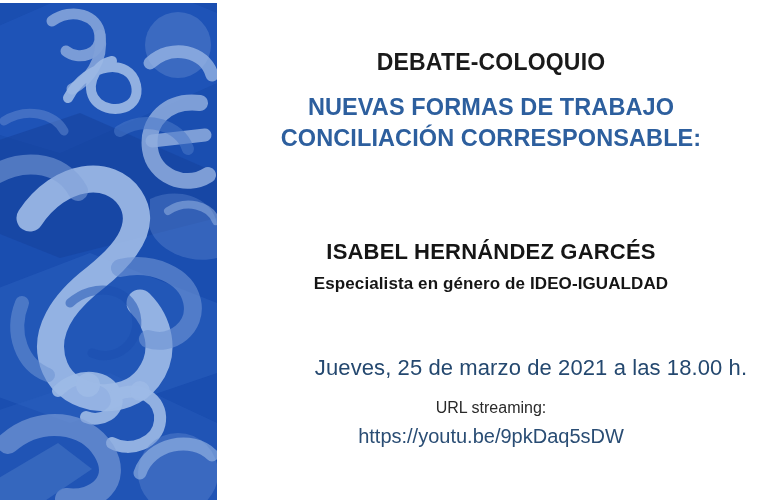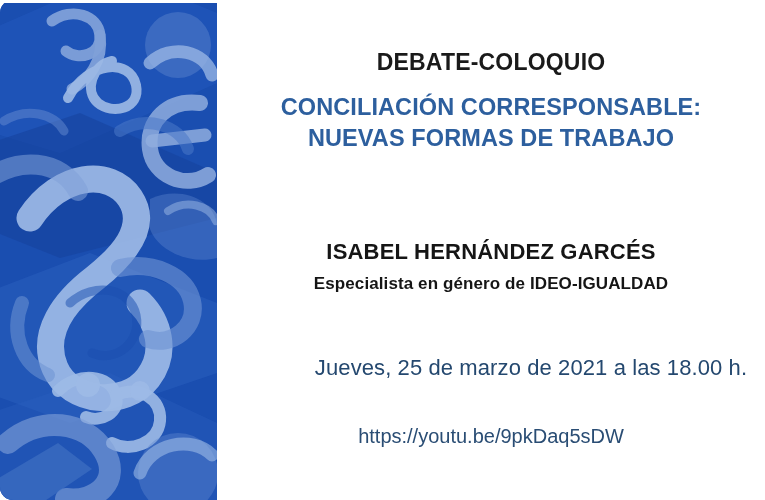--- a/index.html
+++ b/index.html
@@ -12,21 +12,20 @@
     overflow: hidden;
     background: #ffffff;
     font-family: "Liberation Sans", sans-serif;
   }
   #poster {
     position: relative;
     width: 765px;
     height: 500px;
     background: #ffffff;
     overflow: hidden;
-    border-radius: 13px;
   }
 
   
   #art-panel {
     position: absolute;
     left: 0;
     top: 3px;
     width: 217px;
     height: 497px;
     background: #1a4eb0;
@@ -187,30 +186,31 @@
         <path d="M 120 128 C 146 112, 180 122, 188 146" fill="none" stroke="#4a79c8" stroke-width="12" stroke-linecap="round" opacity="0.55"></path>
       </g>
     </svg>
   </div>
 
   <div id="content">
 
     <div class="line" id="kicker">DEBATE-COLOQUIO</div>
 
     <div id="title-block">
+      <div class="tline" style="color:#2d5f9e;">NUEVAS FORMAS DE TRABAJO</div>
       <div class="tline" style="color:#2d5f9e;">CONCILIACIÓN CORRESPONSABLE:</div>
-      <div class="tline" style="color:#2d5f9e;">NUEVAS FORMAS DE TRABAJO</div>
     </div>
 
     <div class="line" id="speaker-role">Especialista en género de IDEO-IGUALDAD</div>
 
     <div class="line" id="speaker-name">ISABEL HERNÁNDEZ GARCÉS</div>
 
     <div class="line" id="event-date" style="color:#24486f;padding-left:40px;">Jueves, 25 de marzo de 2021 a las 18.00 h.</div>
 
+    <div class="line" id="streaming-label">URL streaming:</div>
 
     <div class="line" id="streaming-url" style="color:#2a4d74;">https://youtu.be/9pkDaq5sDW</div>
 
 
     <div class="line" id="zoom-url" style="color:#2a4d74;"></div>
 
   </div>
 </div>
 
 </body></html>

